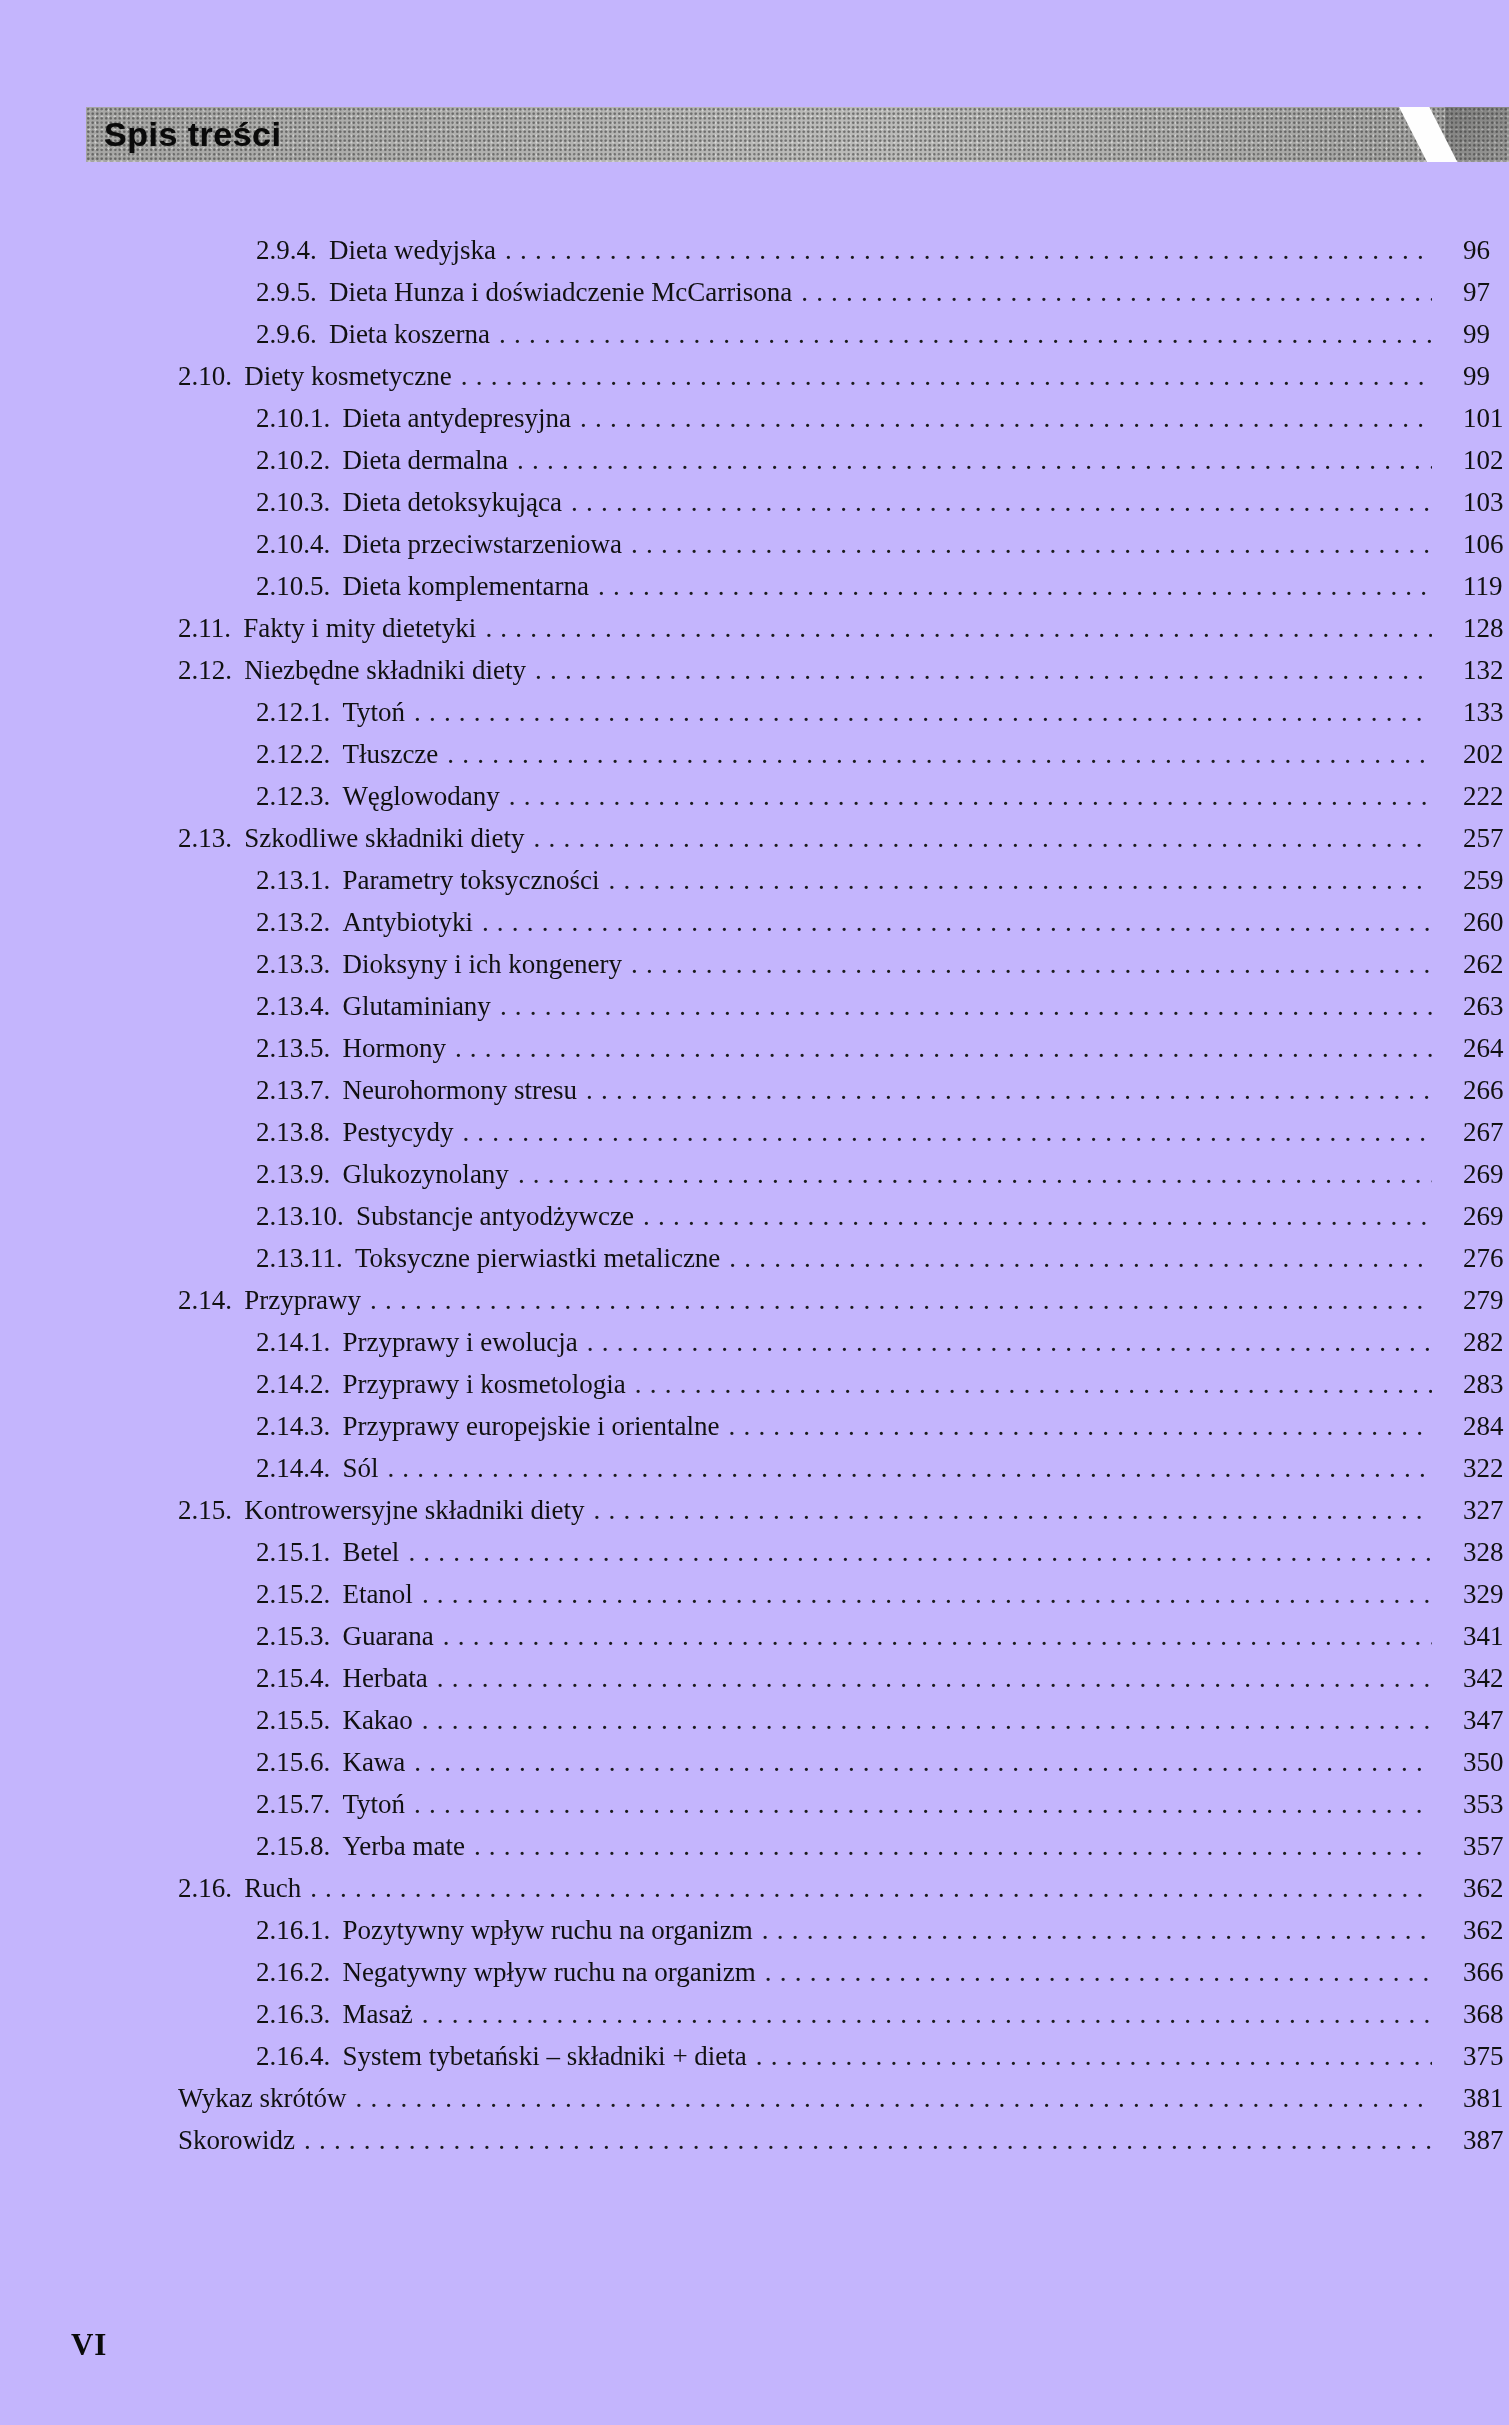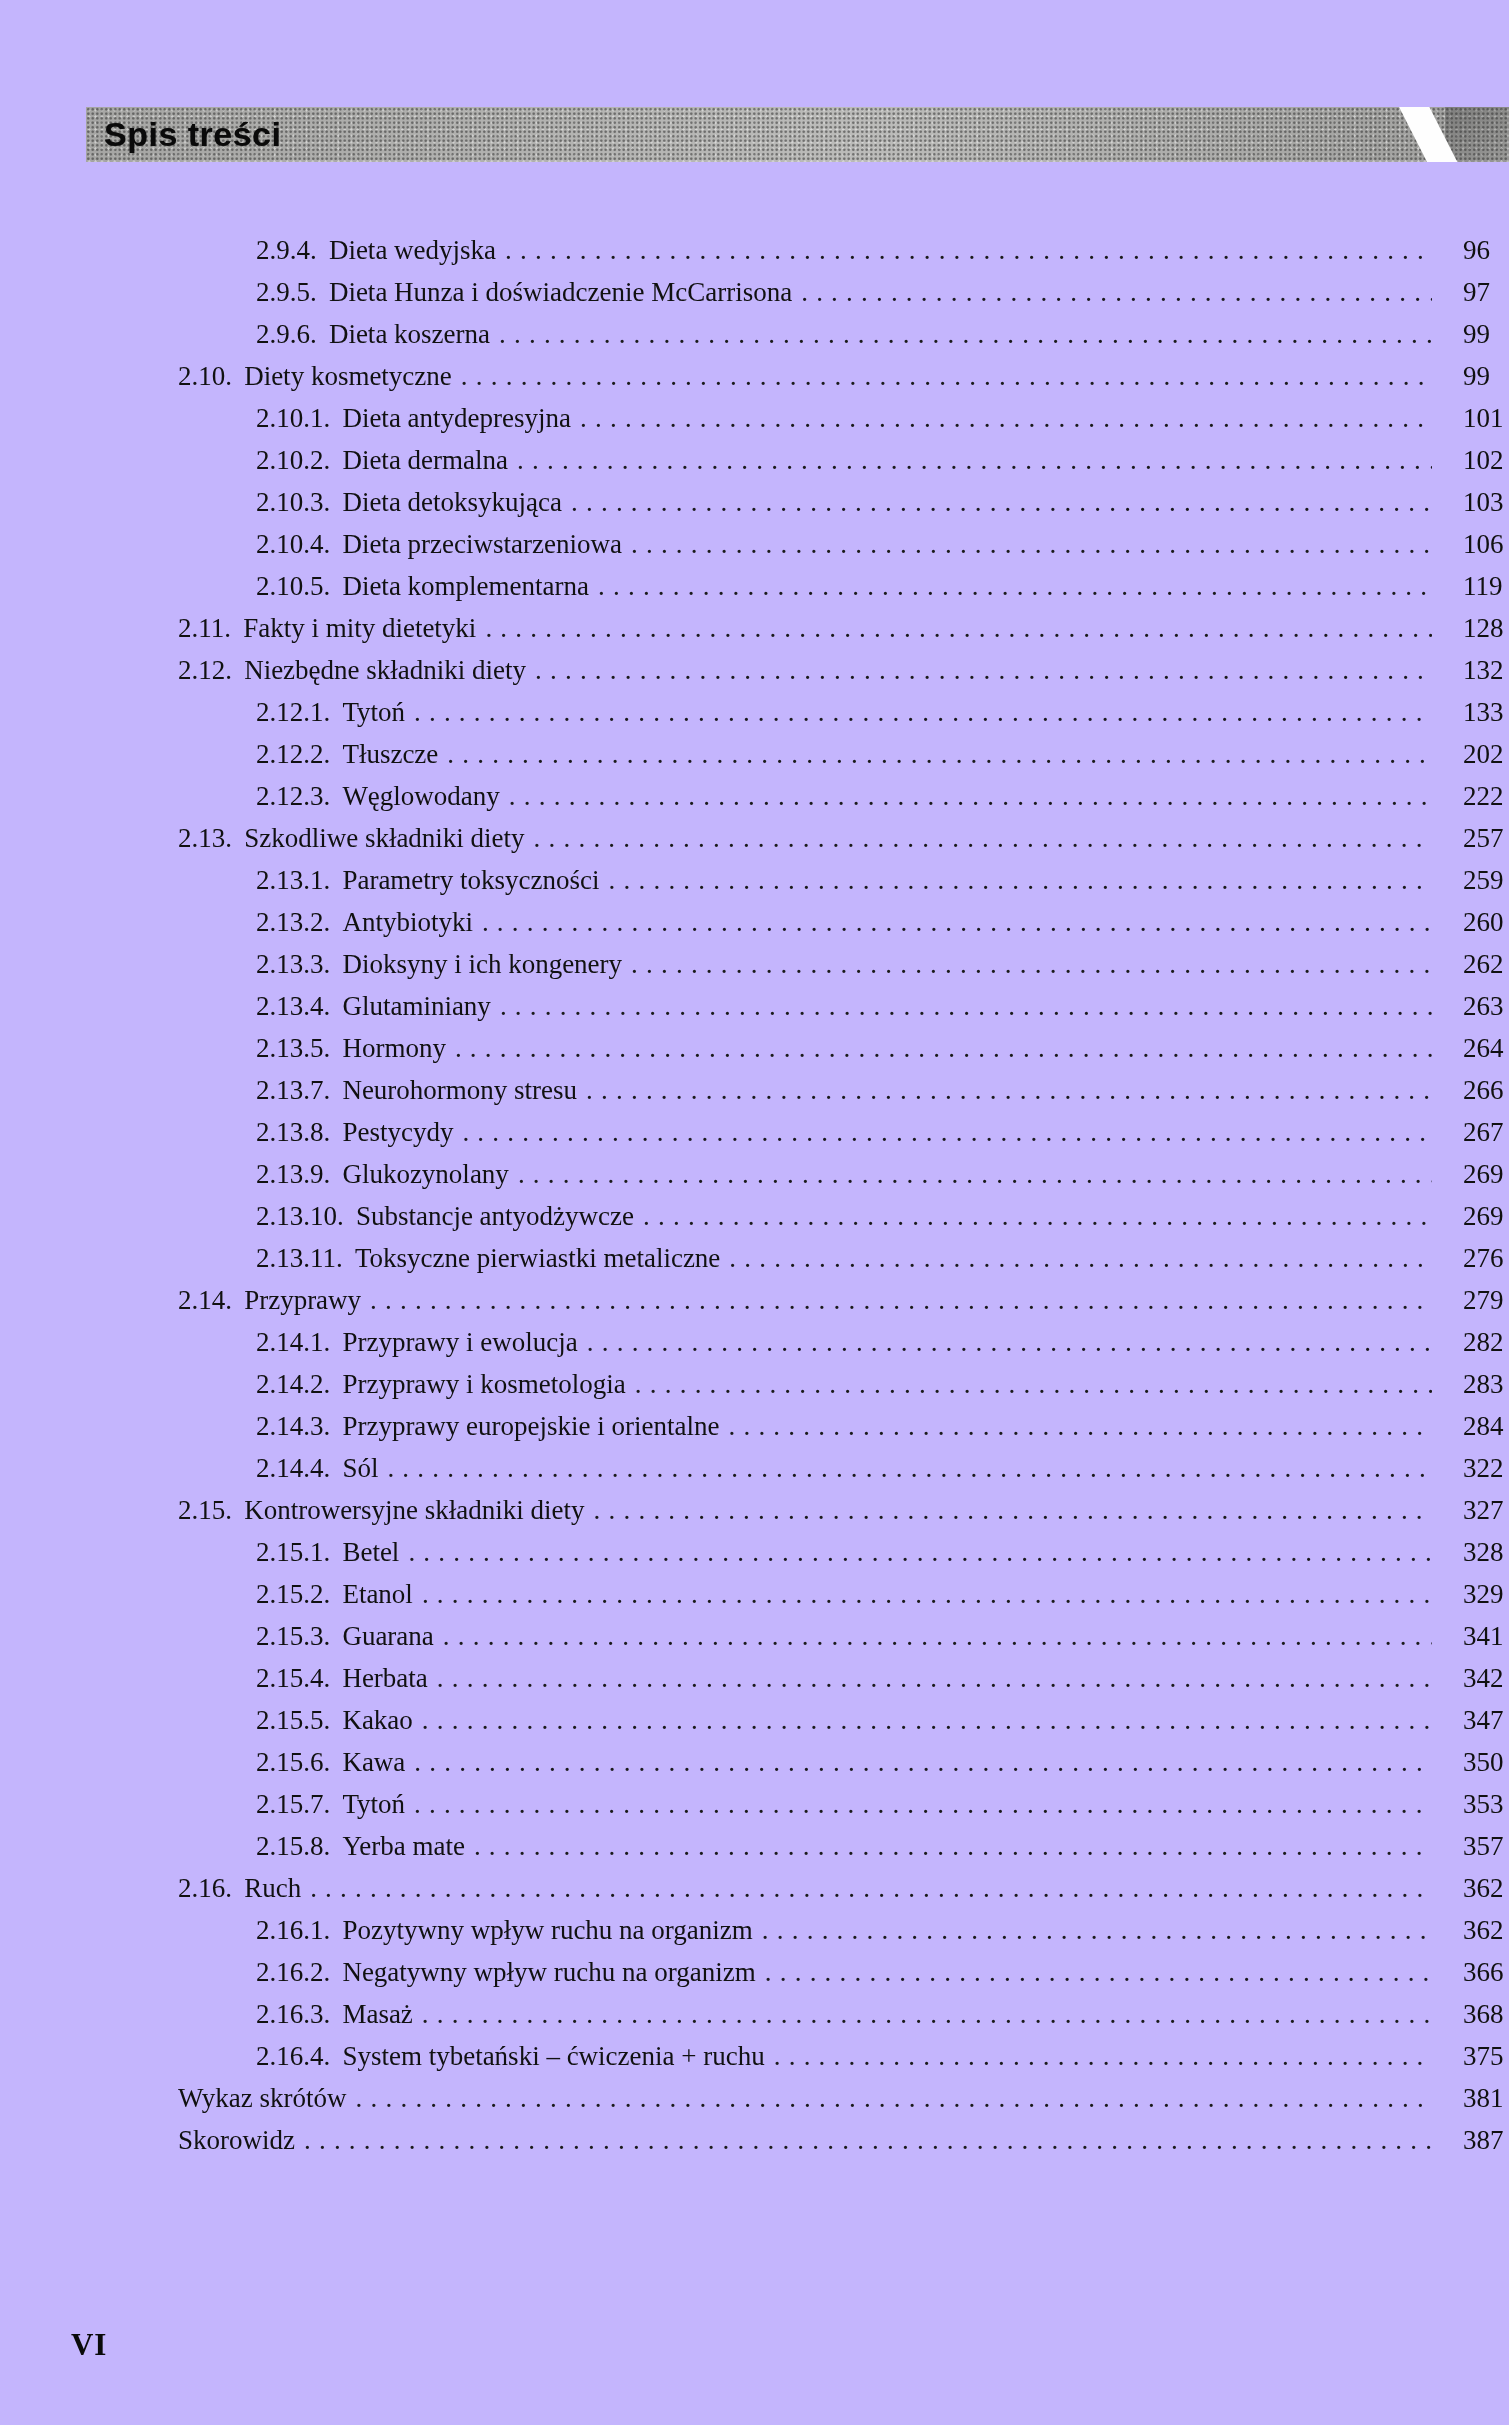--- a/index.html
+++ b/index.html
@@ -428,21 +428,21 @@
 
   <div class="row level-2">
     <span class="num">2.16.3.</span>
     <span class="title">Masaż</span>
     <span class="dots"></span>
     <span class="pageno">368</span>
   </div>
 
   <div class="row level-2">
     <span class="num">2.16.4.</span>
-    <span class="title">System tybetański – ćwiczenia + ruchu</span>
+    <span class="title">System tybetański – składniki + dieta</span>
     <span class="dots"></span>
     <span class="pageno">375</span>
   </div>
 
 
   <div class="row level-1">
     <span class="num"></span>
     <span class="title">Wykaz skrótów</span>
     <span class="dots"></span>
     <span class="pageno">381</span>

